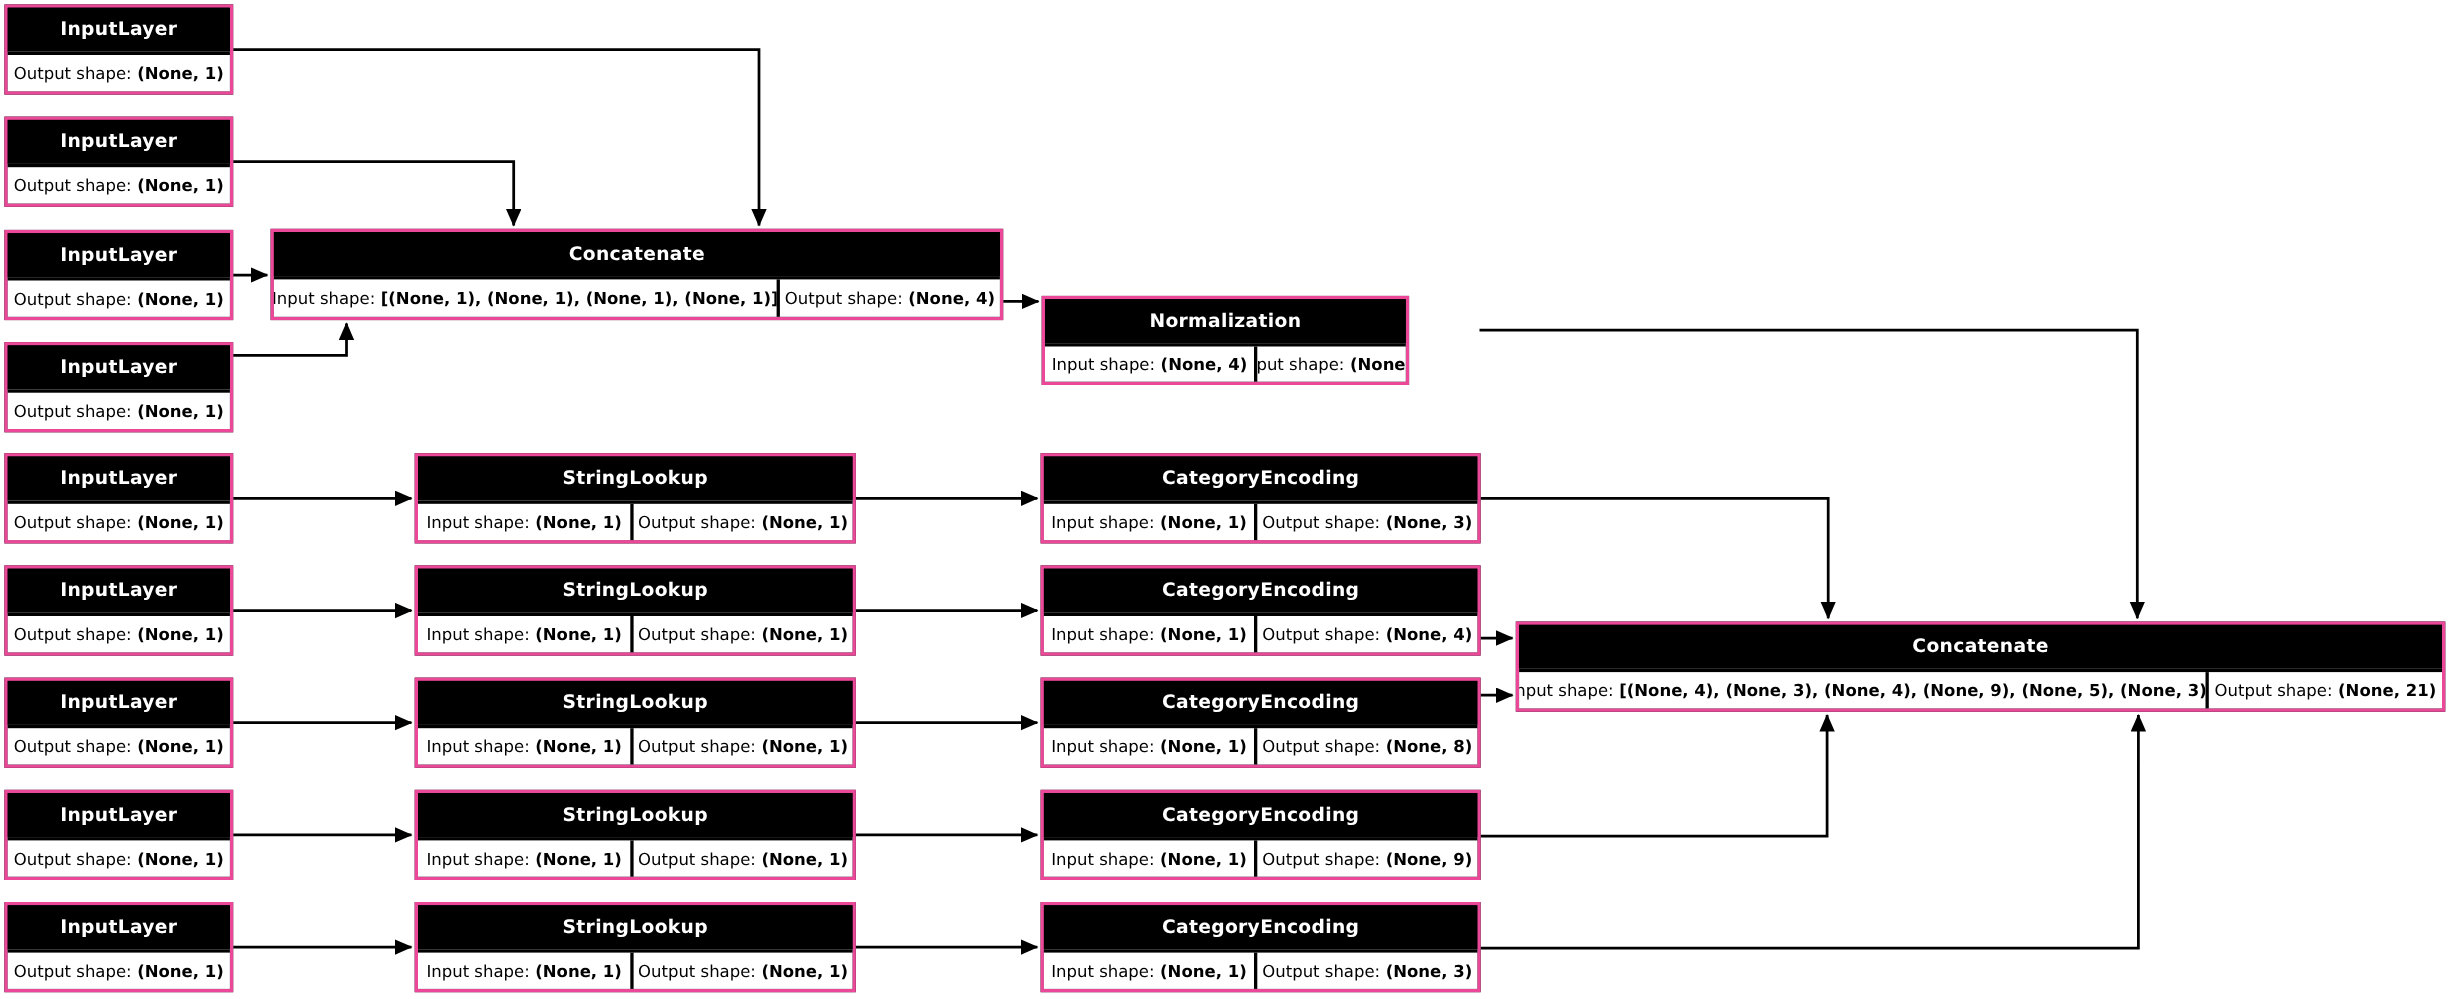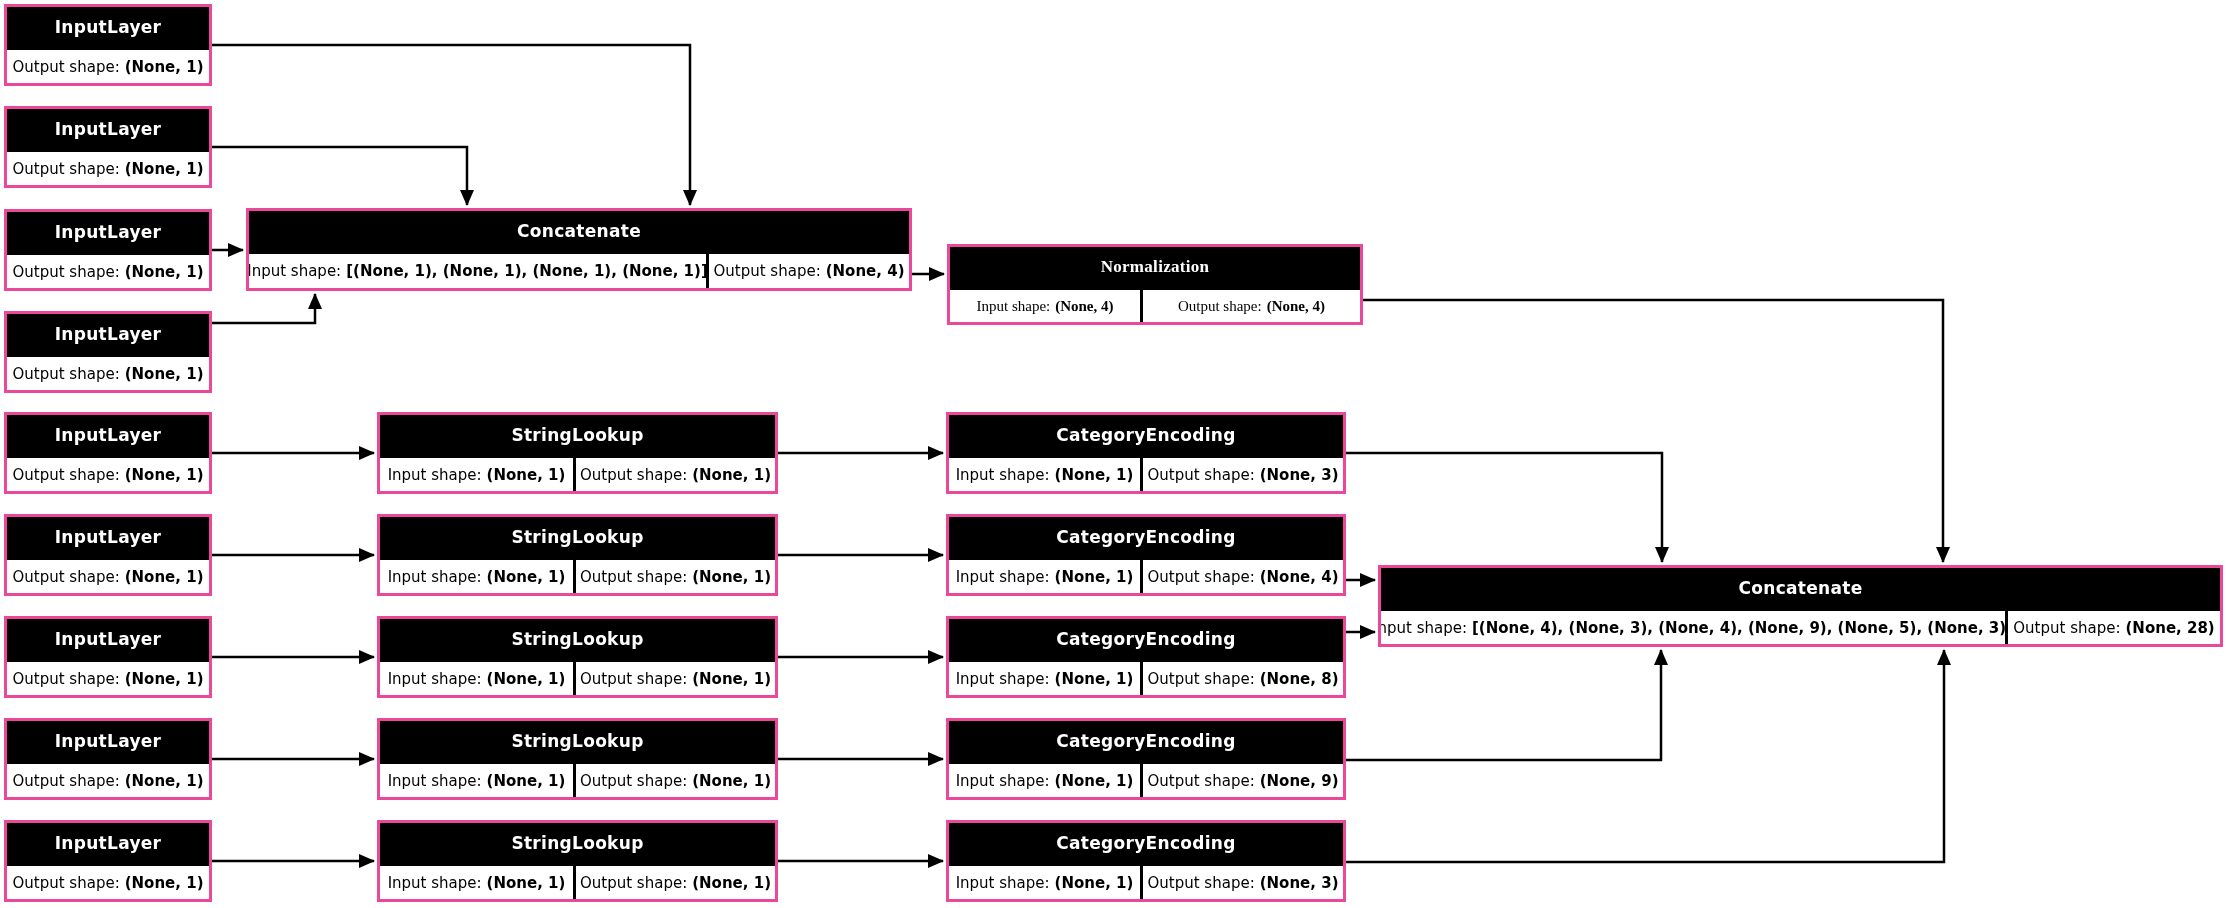--- a/index.html
+++ b/index.html
@@ -139,21 +139,21 @@
           <div class="cell" style="flex: 0 0 457px;">
             <span class="cell-label">Input shape:</span>
             <span class="cell-value">[(None, 1), (None, 1), (None, 1), (None, 1)]</span>
           </div>
           <div class="cell" style="flex: 1 1 auto;">
             <span class="cell-label">Output shape:</span>
             <span class="cell-value">(None, 4)</span>
           </div>
         </div>
       </div>
-      <div class="node" style="left: 947px; top: 244px; width: 416px; height: 81px; font-family: Liberation Serif, serif;">
+      <div class="node" style="left: 947px; top: 269px; width: 334px; height: 81px;">
         <div class="node-title">Normalization</div>
         <div class="cells">
           <div class="cell" style="flex: 0 0 190px;">
             <span class="cell-label">Input shape:</span>
             <span class="cell-value">(None, 4)</span>
           </div>
           <div class="cell" style="flex: 1 1 auto;">
             <span class="cell-label">Output shape:</span>
             <span class="cell-value">(None, 4)</span>
           </div>
@@ -291,18 +291,18 @@
       </div>
       <div class="node" style="left: 1378px; top: 565px; width: 845px; height: 82px;">
         <div class="node-title">Concatenate</div>
         <div class="cells">
           <div class="cell" style="flex: 0 0 624px;">
             <span class="cell-label">Input shape:</span>
             <span class="cell-value">[(None, 4), (None, 3), (None, 4), (None, 9), (None, 5), (None, 3)]</span>
           </div>
           <div class="cell" style="flex: 1 1 auto;">
             <span class="cell-label">Output shape:</span>
-            <span class="cell-value">(None, 28)</span>
+            <span class="cell-value">(None, 21)</span>
           </div>
         </div>
       </div>
     </div>
 </div>
 
 </body></html>

